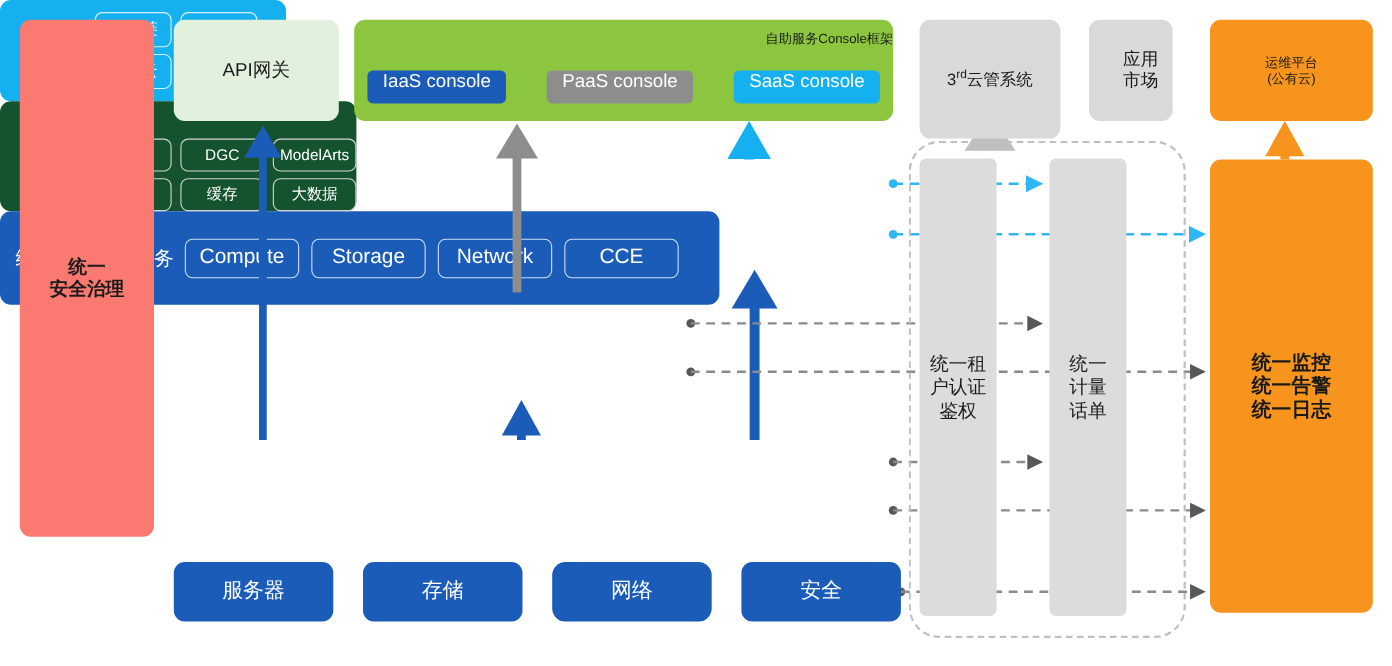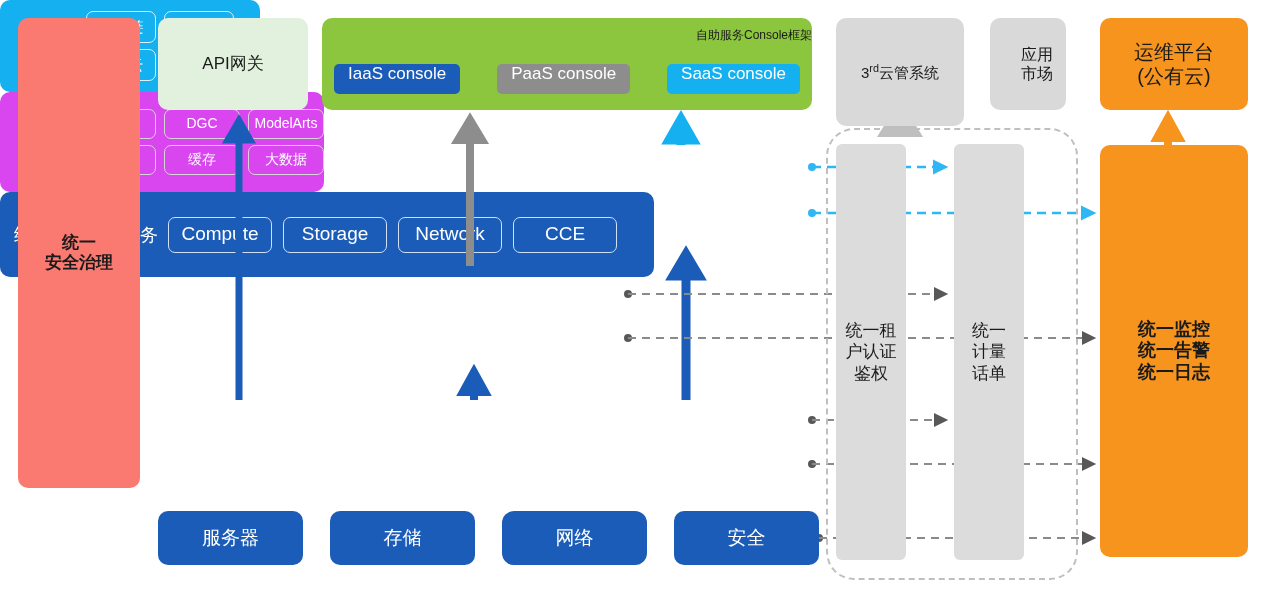--- a/index.html
+++ b/index.html
@@ -22,32 +22,32 @@
   .cchip{height:30px;padding:0 14px;font-size:17px;color:#fff;border-radius:5px;}
   .cchip.iaas{background:#1a5cb8;text-align:right;}
   .cchip.paas{background:#8d8d8d;}
   .cchip.saas{background:#14b0f0;}
 
   
   .g3rd{left:836px;top:18px;width:128px;height:108px;background:#d9d9d9;color:#1a1a1a;font-size:15px;}
   .gmarket{left:990px;top:18px;width:76px;height:92px;background:#d9d9d9;color:#1a1a1a;font-size:16px;padding-left:18px;}
 
   
-  .ops-top{left:1100px;top:18px;width:148px;height:92px;background:#f7941e;color:#1a1a1a;font-size:20px;}
+  .ops-top{left:1100px;top:18px;width:148px;height:92px;background:#f7941e;color:#1a1a1a;font-size:12px;}
   
   .ops-col{left:1100px;top:145px;width:148px;height:412px;background:#f7941e;color:#1a1a1a;font-size:18px;font-weight:700;}
 
   
   .saas-block{left:552px;top:145px;width:260px;height:92px;background:#14b0f0;border-radius:10px;display:flex;align-items:center;}
   .saas-label{color:#fff;font-size:20px;margin-left:14px;width:68px;text-align:center;}
   .saas-grid{display:grid;grid-template-columns:70px 70px;grid-template-rows:32px 32px;gap:6px 8px;margin-left:4px;}
   .saas-grid .chip{border:1.5px solid #d9f2ff;color:#fff;font-size:15px;background:transparent;}
 
   
-  .paas-block{left:304px;top:266px;width:324px;height:100px;background:#d946ef;border-radius:10px;display:flex;align-items:center;}
+  .paas-block{left:304px;top:266px;width:324px;height:100px;background:#14532d;border-radius:10px;display:flex;align-items:flex-end;}
   .paas-label{color:#fff;font-size:21px;margin-left:14px;width:62px;text-align:center;}
   .paas-grid{display:grid;grid-template-columns:76px 76px 76px;grid-template-rows:30px 30px;gap:6px 8px;margin-left:4px;}
   .paas-grid .chip{border:1.5px solid #d5d5d5;color:#fff;font-size:14px;background:transparent;}
 
   
   .infra{left:158px;top:400px;width:654px;height:85px;background:#1a5cb8;border-radius:10px;display:flex;align-items:center;}
   .infra-label{color:#fff;font-size:18px;margin-left:14px;white-space:nowrap;}
   .infra-chips{display:flex;gap:11px;margin-left:10px;}
   .infra-chips .chip{height:36px;min-width:104px;padding:0 10px;border:1.5px solid #cfe0f7;color:#fff;font-size:19px;background:transparent;}
 

